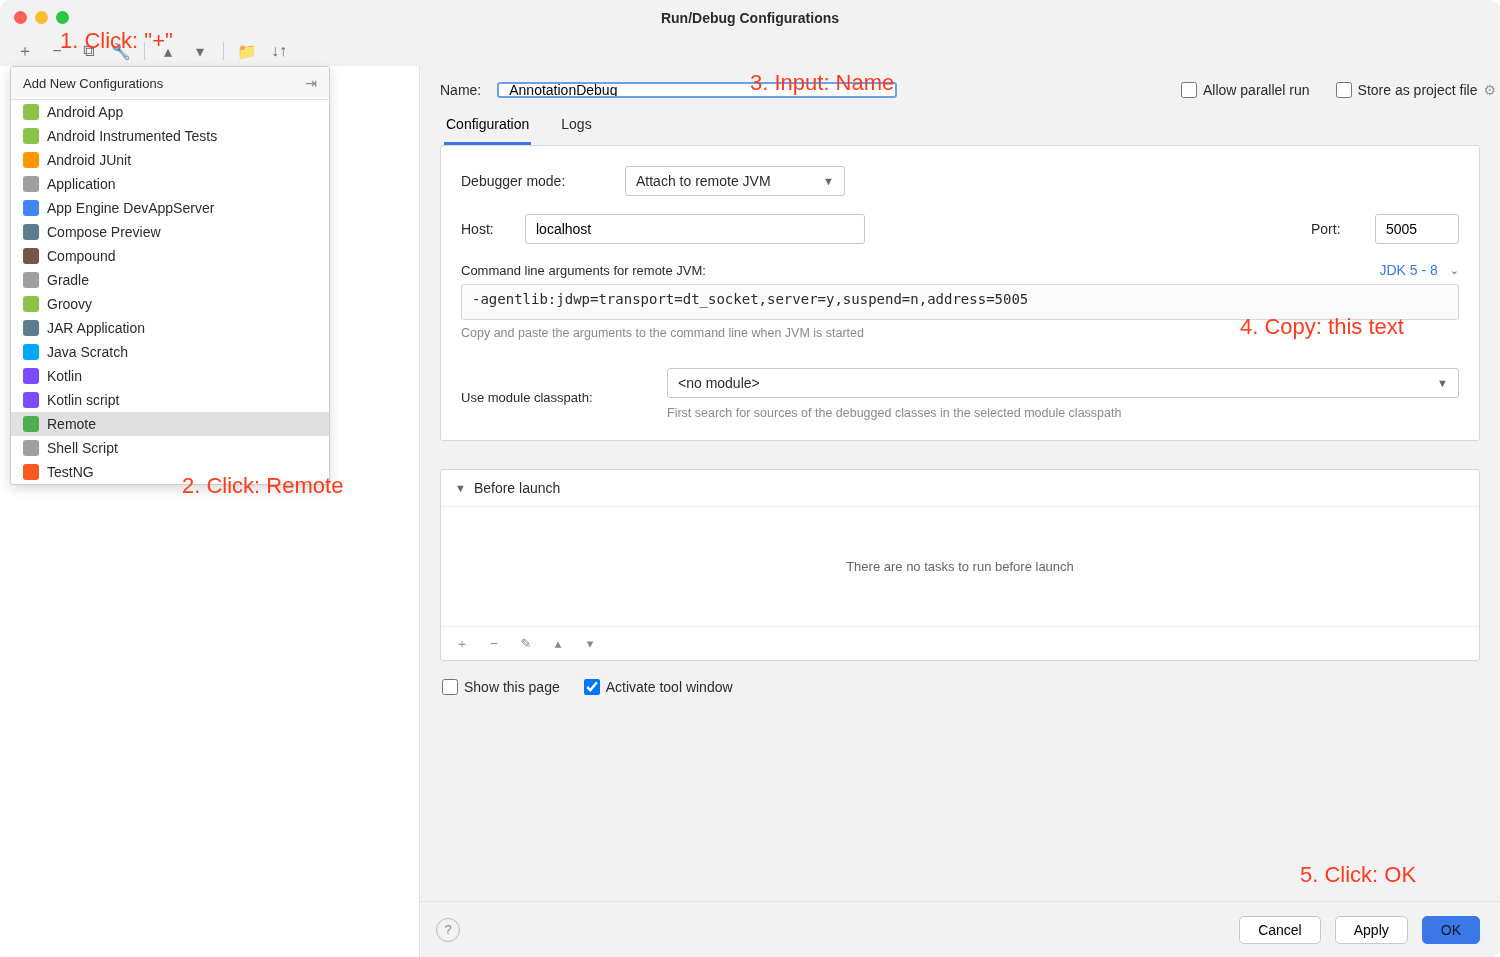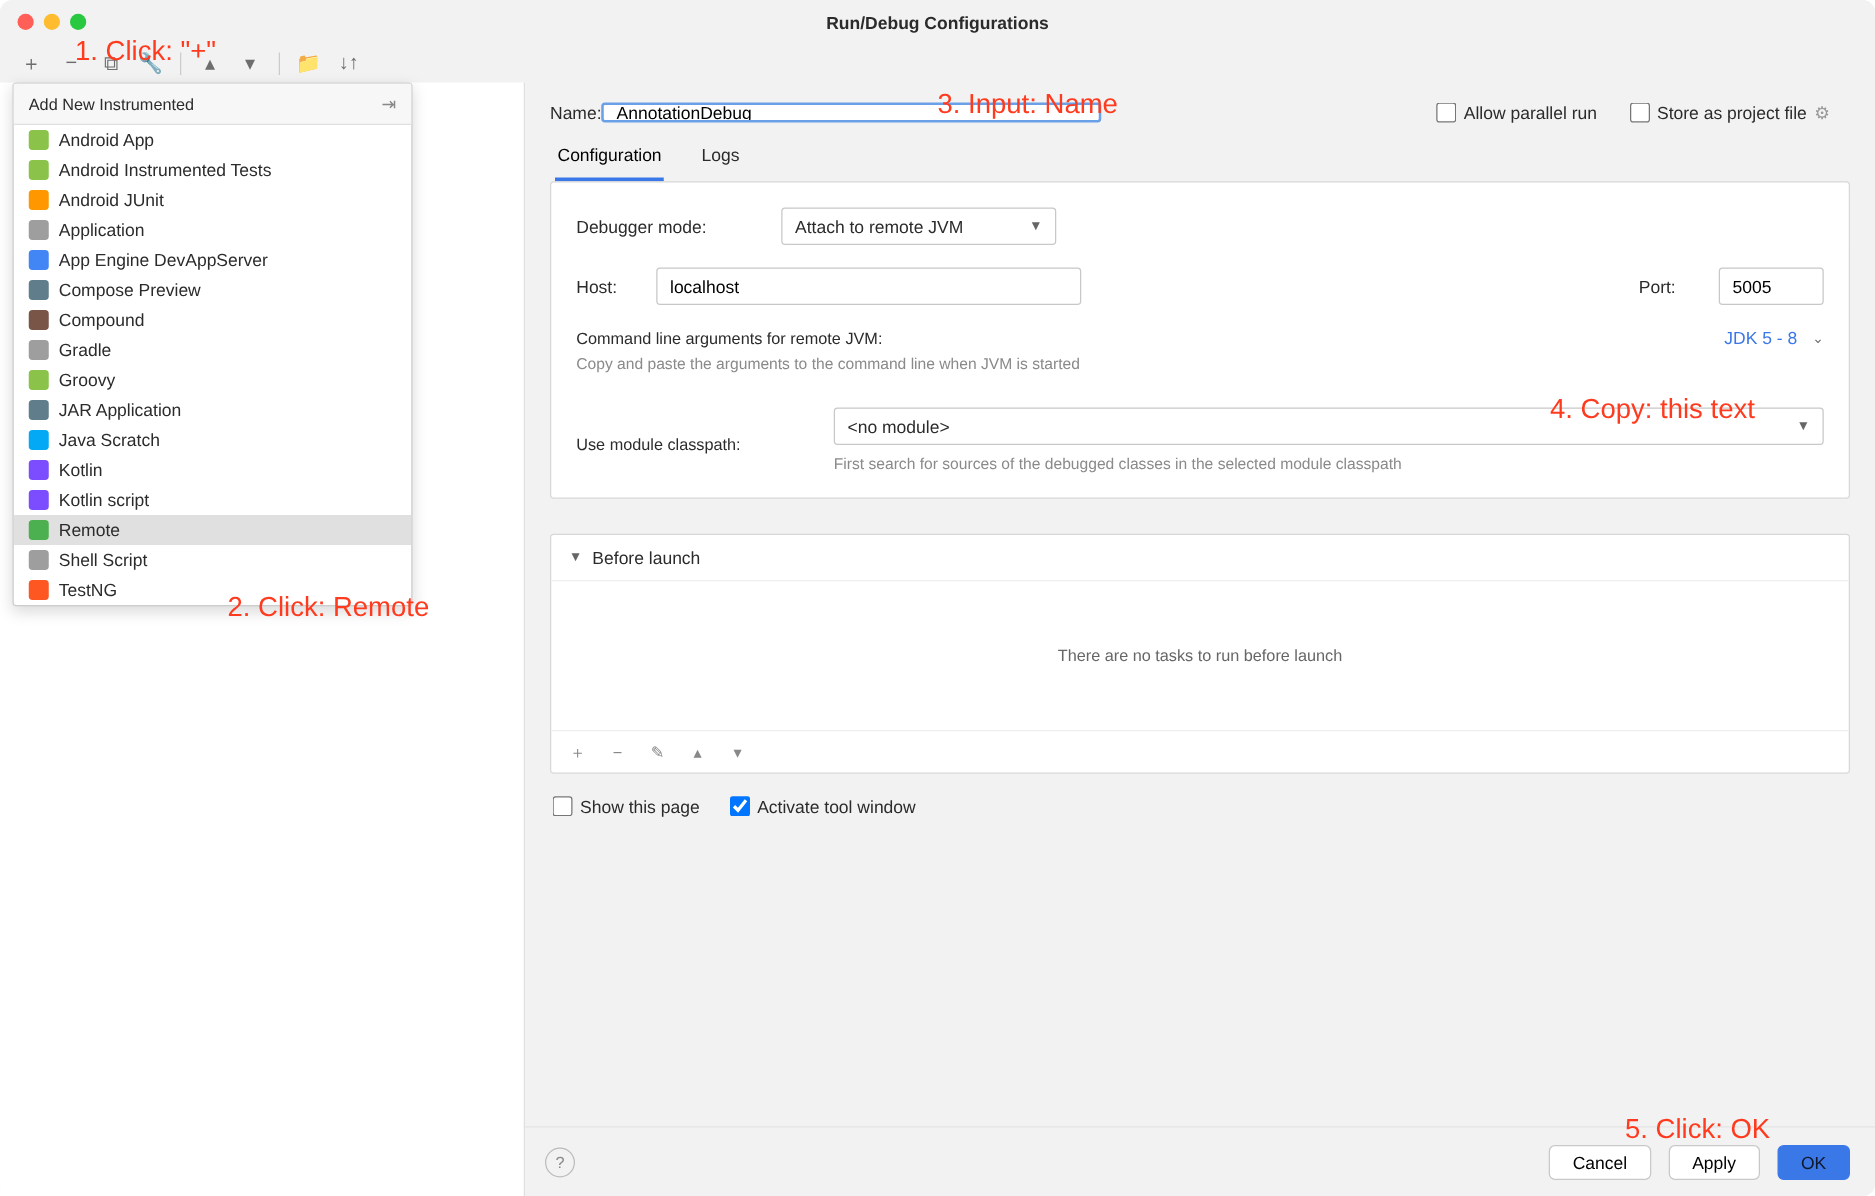--- a/index.html
+++ b/index.html
@@ -18,21 +18,21 @@
 .body { flex: 1; display: flex; }
 .left-col { width: 420px; position: relative; background: #fff; border-right: 1px solid #e0e0e0; }
 .right-col { flex: 1; display: flex; flex-direction: column; background: #f2f2f2; padding: 0; }
 .dropdown-popup { position: absolute; left: 10px; top: 0; width: 320px; background: #fff; border: 1px solid #ccc; border-radius: 3px; box-shadow: 0 4px 12px rgba(0,0,0,.15); z-index: 10; }
 .dd-header { background: #f7f7f7; padding: 8px 12px; font-weight: 500; border-bottom: 1px solid #e0e0e0; display: flex; justify-content: space-between; align-items: center; }
 .dd-collapse { font-size: 14px; color: #888; }
 .dd-list { max-height: 560px; overflow: auto; }
 .dd-item { padding: 4px 12px; display: flex; align-items: center; gap: 8px; font-size: 14px; cursor: pointer; }
 .dd-item.selected { background: #e0e0e0; }
 .cfg-icon { width: 16px; height: 16px; display: inline-block; border-radius: 3px; }
-.name-row { display: flex; align-items: center; padding: 16px 36px 8px 20px; }
+.name-row { display: flex; align-items: center; gap: 16px; padding: 16px 4px 8px 20px; }
 .name-label { font-size: 14px; }
 .name-input { flex: 0 0 400px; height: 16px; border: 2px solid #6aa0e8; border-radius: 3px; padding: 0 10px; font-size: 14px; background: #fff; }
 .name-flags { display: flex; gap: 26px; margin-left: auto; align-items: center; }
 .chk { display: flex; align-items: center; gap: 6px; font-size: 14px; }
 .chk input { width: 16px; height: 16px; }
 .gear-small { color: #999; }
 .tabs { display: flex; gap: 28px; padding: 0 24px; }
 .tab { padding: 10px 2px 10px 2px; font-size: 14px; border-bottom: 3px solid transparent; cursor: pointer; }
 .tab.active { border-bottom-color: #3b78e7; color: #000; font-weight: 500; }
 .panel { margin: 0 20px 14px 20px; background: #fff; border: 1px solid #d8d8d8; border-radius: 3px; padding: 20px; }
@@ -87,21 +87,21 @@
     <div class="tb-icon">▾</div>
     <div class="tb-sep"></div>
     <div class="tb-icon">📁</div>
     <div class="tb-icon">↓↑</div>
   </div>
 
   <div class="body">
     <div class="left-col">
       <div class="dropdown-popup">
         <div class="dd-header">
-          <span>Add New Instrumented</span>
+          <span>Add New Configurations</span>
           <span class="dd-collapse">⇥</span>
         </div>
         <div class="dd-list" id="dd-list">
             <div class="dd-item">
               <span class="cfg-icon" style="background: rgb(139, 195, 74);"></span>
               <span>Android App</span>
             </div>
             <div class="dd-item">
               <span class="cfg-icon" style="background: rgb(139, 195, 74);"></span>
               <span>Android Instrumented Tests</span>
@@ -203,20 +203,21 @@
           <span class="lbl short">Port:</span>
           <input class="txt port-input" value="5005" style="">
         </div>
         <div class="cmdline-row">
           <span class="lbl" style="min-width:auto">Command line arguments for remote JVM:</span>
           <span class="jdk-link">
             <span>JDK 5 - 8</span>
             <span class="caret">⌄</span>
           </span>
         </div>
+        <div class="cmdline">-agentlib:jdwp=transport=dt_socket,server=y,suspend=n,address=5005</div>
         <div class="hint">Copy and paste the arguments to the command line when JVM is started</div>
 
         <div class="module-row">
           <span class="lbl" style="min-width:190px;padding-top:6px">Use module classpath:</span>
           <div style="flex:1">
             <div class="select-like module-select">
               <span>&lt;no module&gt;</span>
               <span class="caret">▼</span>
             </div>
             <div class="module-hint">First search for sources of the debugged classes in the selected module classpath</div>
@@ -259,13 +260,13 @@
         <button class="btn primary">OK</button>
       </div>
     </div>
   </div>
 </div>
 
 <div class="annot" style="left:60px; top:28px;">1. Click: "+"</div>
 <div class="annot" style="left:182px; top:473px;">2. Click: Remote</div>
 <div class="annot" style="left:750px; top:70px;">3. Input: Name</div>
 <div class="annot" style="left:1240px; top:314px;">4. Copy: this text</div>
-<div class="annot" style="left:1300px; top:890px;">5. Click: OK</div>
+<div class="annot" style="left:1300px; top:862px;">5. Click: OK</div>
 
 </body></html>

